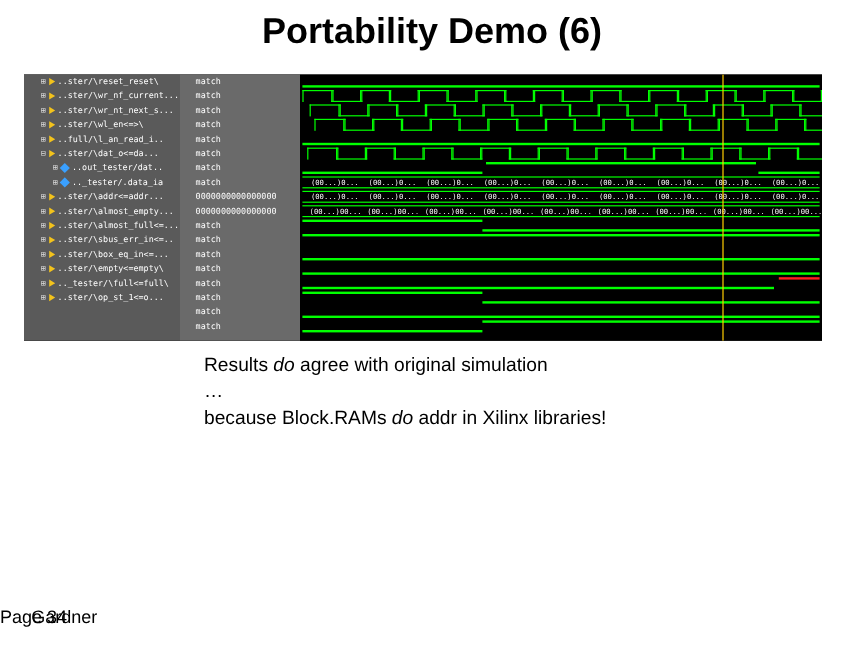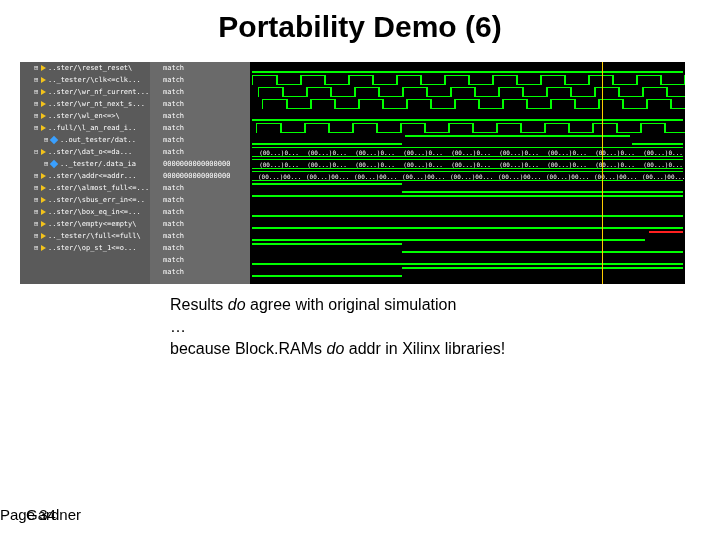--- a/index.html
+++ b/index.html
@@ -241,29 +241,29 @@
 <body>
 
 <div class="slide">
 
   <div class="title">Portability Demo (6)</div>
 
   <div class="waveshot">
 
     <div class="sigpane">
       <div class="sigrow"><span class="glyph">⊞</span><span class="tri"></span><span>..ster/\reset_reset\</span></div>
-      <div class="sigrow"><span class="glyph">⊞</span><span class="tri"></span><span>.._tester/\clk&lt;=clk...</span></div>
       <div class="sigrow"><span class="glyph">⊞</span><span class="tri"></span><span>..ster/\wr_nf_current...</span></div>
       <div class="sigrow"><span class="glyph">⊞</span><span class="tri"></span><span>..ster/\wr_nt_next_s...</span></div>
       <div class="sigrow"><span class="glyph">⊞</span><span class="tri"></span><span>..ster/\wl_en&lt;=&gt;\</span></div>
       <div class="sigrow"><span class="glyph">⊞</span><span class="tri"></span><span>..full/\l_an_read_i..</span></div>
+      <div class="sigrow"><span class="glyph">⊟</span><span class="tri"></span><span>..ster/\dat_o&lt;=da...</span></div>
       <div class="sigrow"><span class="indent"></span><span class="glyph">⊞</span><span class="diamond"></span><span>..out_tester/dat..</span></div>
-      <div class="sigrow"><span class="glyph">⊟</span><span class="tri"></span><span>..ster/\dat_o&lt;=da...</span></div>
       <div class="sigrow"><span class="indent"></span><span class="glyph">⊞</span><span class="diamond"></span><span>.._tester/.data_ia</span></div>
       <div class="sigrow"><span class="glyph">⊞</span><span class="tri"></span><span>..ster/\addr&lt;=addr...</span></div>
+      <div class="sigrow"><span class="glyph">⊞</span><span class="tri"></span><span>..ster/\almost_empty...</span></div>
       <div class="sigrow"><span class="glyph">⊞</span><span class="tri"></span><span>..ster/\almost_full&lt;=...</span></div>
       <div class="sigrow"><span class="glyph">⊞</span><span class="tri"></span><span>..ster/\sbus_err_in&lt;=..</span></div>
       <div class="sigrow"><span class="glyph">⊞</span><span class="tri"></span><span>..ster/\box_eq_in&lt;=...</span></div>
       <div class="sigrow"><span class="glyph">⊞</span><span class="tri"></span><span>..ster/\empty&lt;=empty\</span></div>
       <div class="sigrow"><span class="glyph">⊞</span><span class="tri"></span><span>.._tester/\full&lt;=full\</span></div>
       <div class="sigrow"><span class="glyph">⊞</span><span class="tri"></span><span>..ster/\op_st_1&lt;=o...</span></div>
     </div>
 
     <div class="valpane">
       <div class="valrow">match</div>

